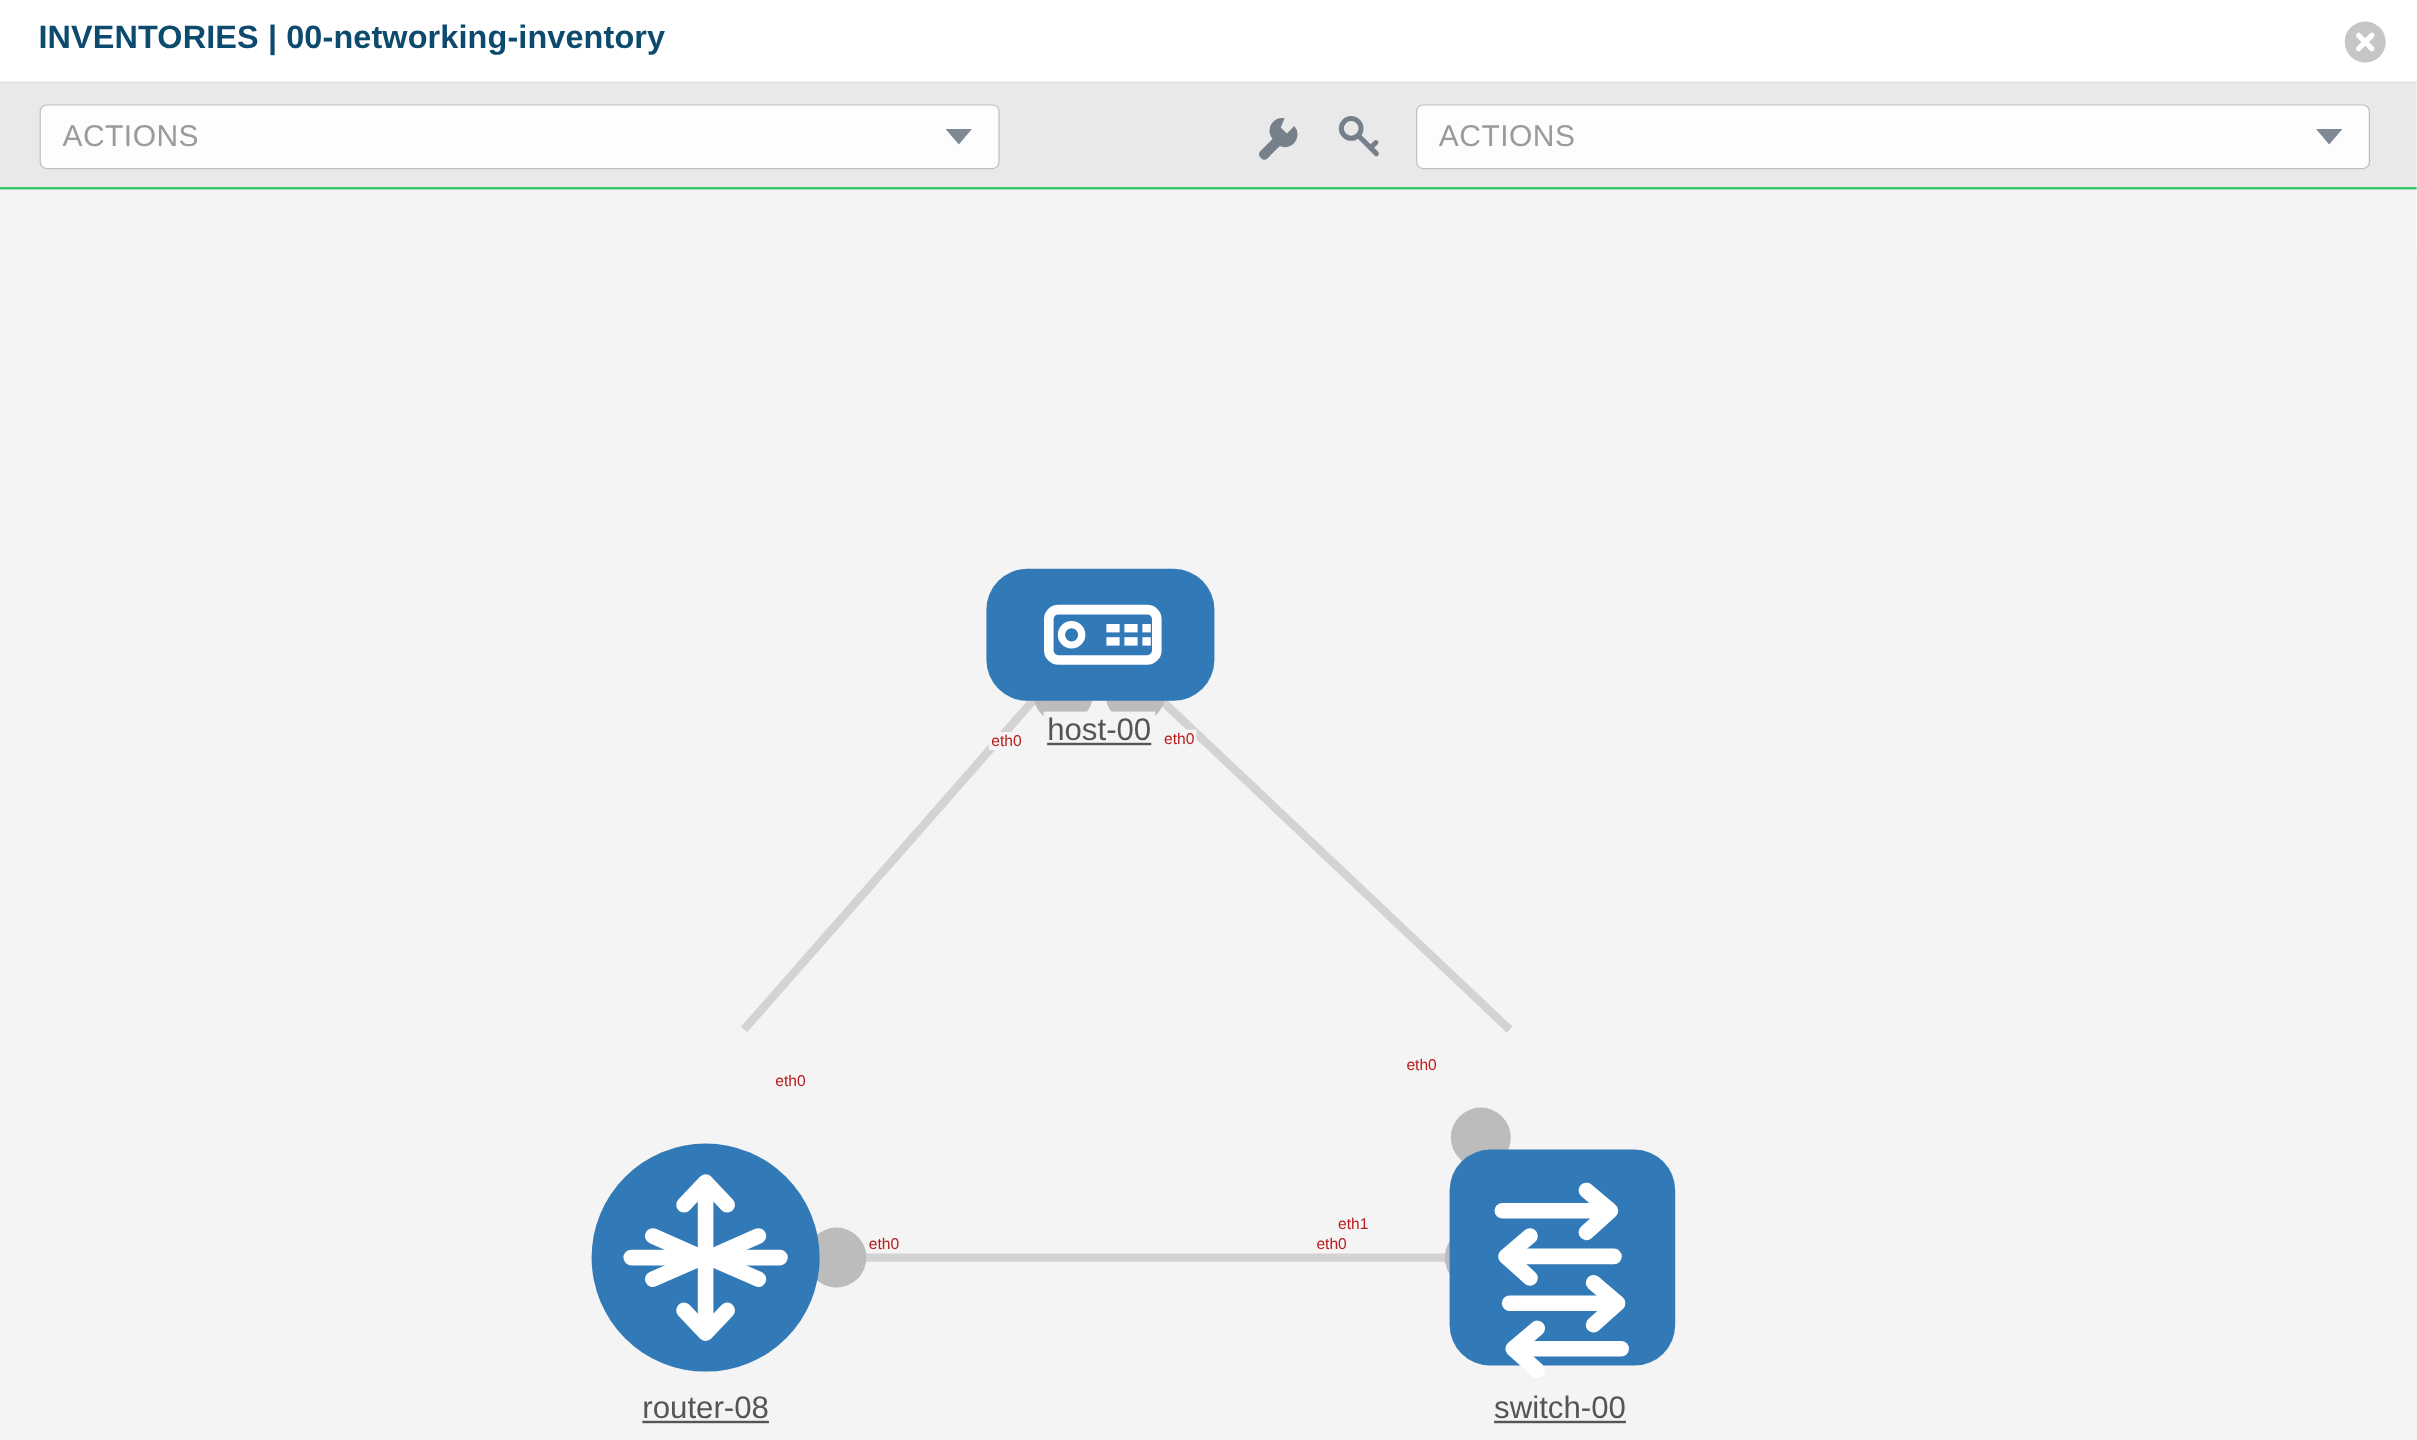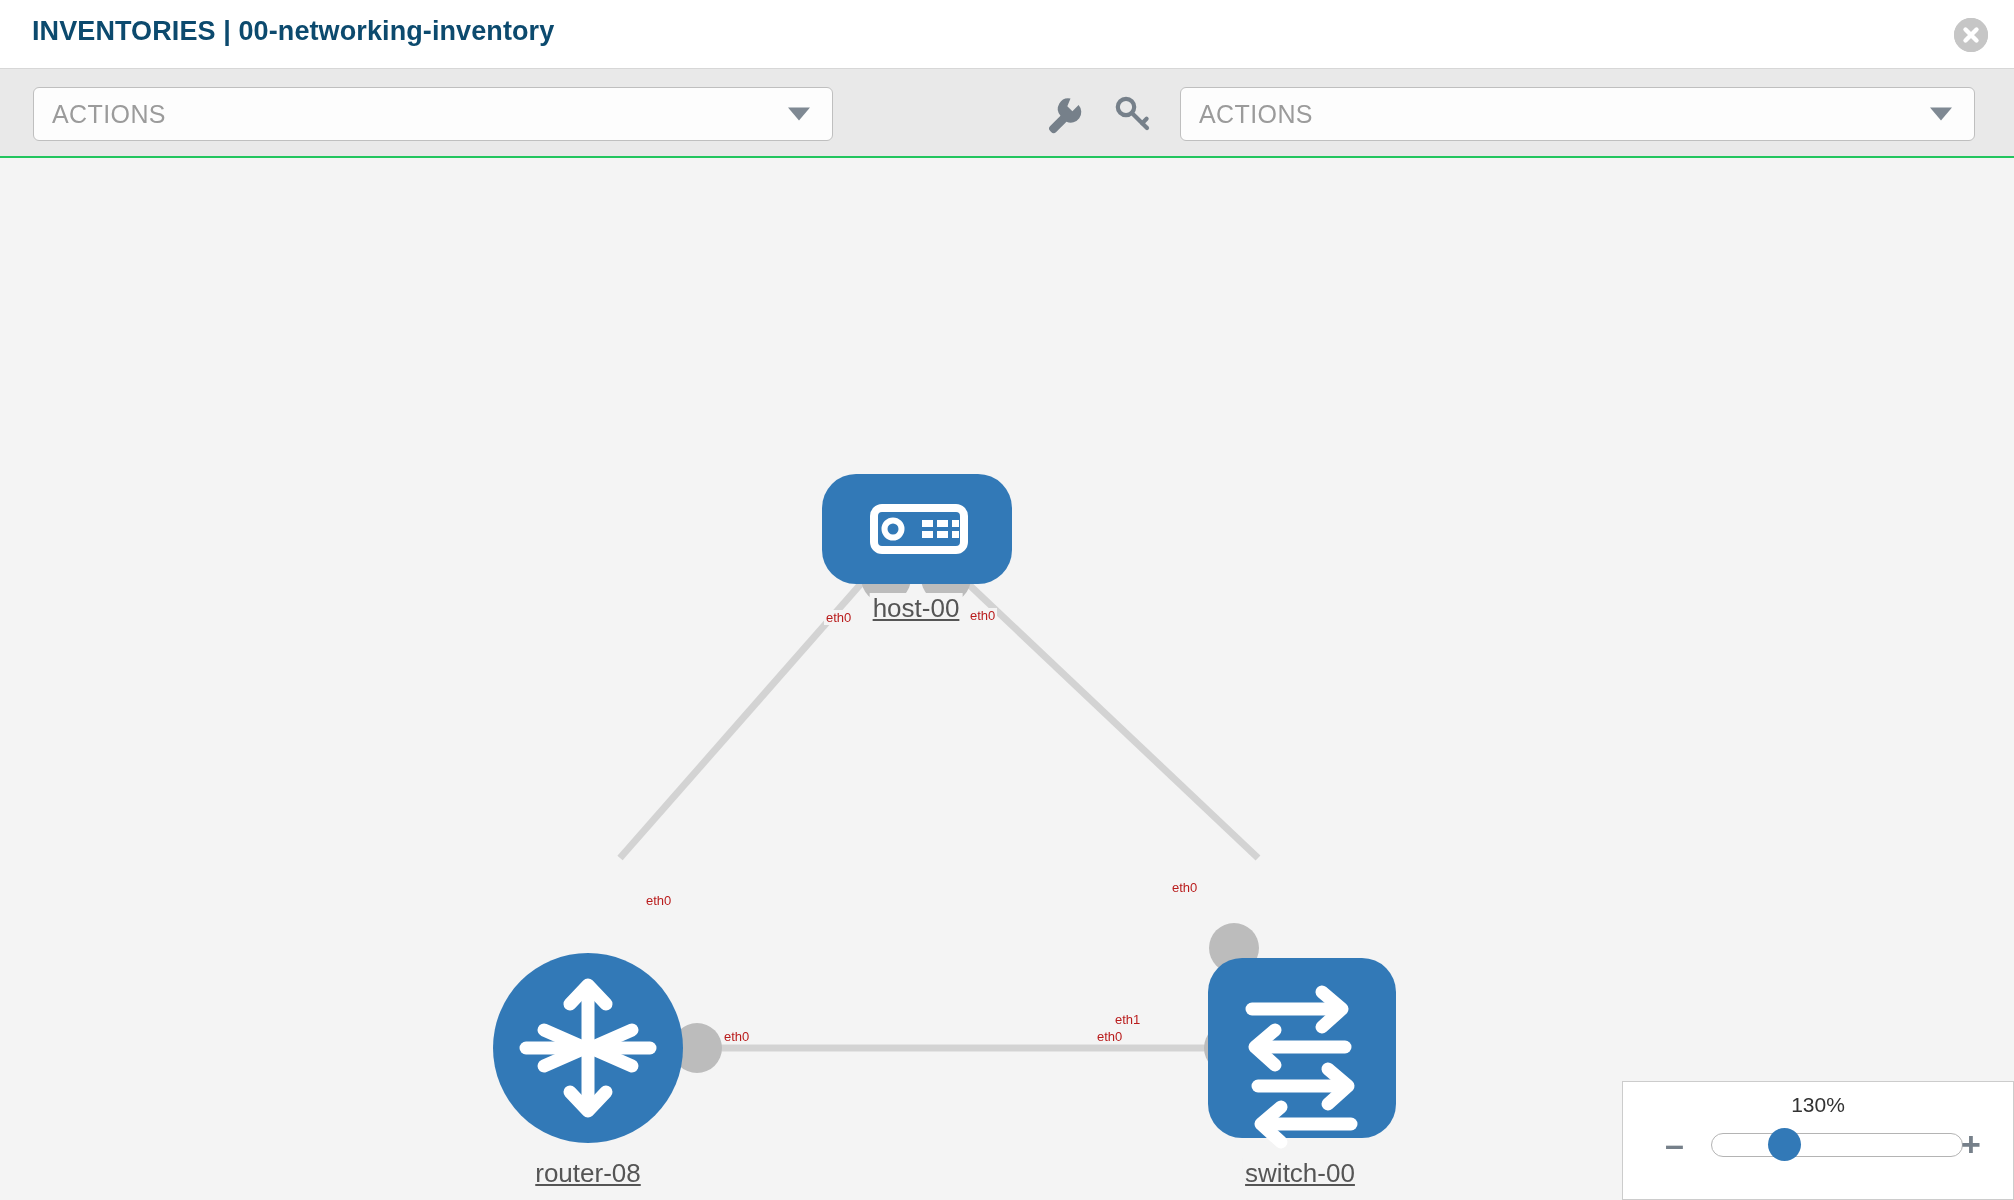--- a/index.html
+++ b/index.html
@@ -290,22 +290,15 @@
     <div class="node-label" style="left:1300px; top:1000px;">switch-00</div>
 
     <div class="iface-label" style="left:824px; top:452px;">eth0</div>
     <div class="iface-label" style="left:968px; top:450px;">eth0</div>
     <div class="iface-label" style="left:644px; top:735px;">eth0</div>
     <div class="iface-label" style="left:1170px; top:722px;">eth0</div>
     <div class="iface-label" style="left:722px; top:871px;">eth0</div>
     <div class="iface-label" style="left:1095px; top:871px;">eth0</div>
     <div class="iface-label" style="left:1113px; top:854px;">eth1</div>
 
-    <div class="zoom-panel" style="left:1622px; top:923px;">
-      <div class="zoom-value">130%</div>
-      <div class="zoom-minus">–</div>
-      <div class="zoom-track"></div>
-      <div class="zoom-thumb"></div>
-      <div class="zoom-plus">+</div>
-    </div>
 
   </div>
 </div>
 
 </body></html>

